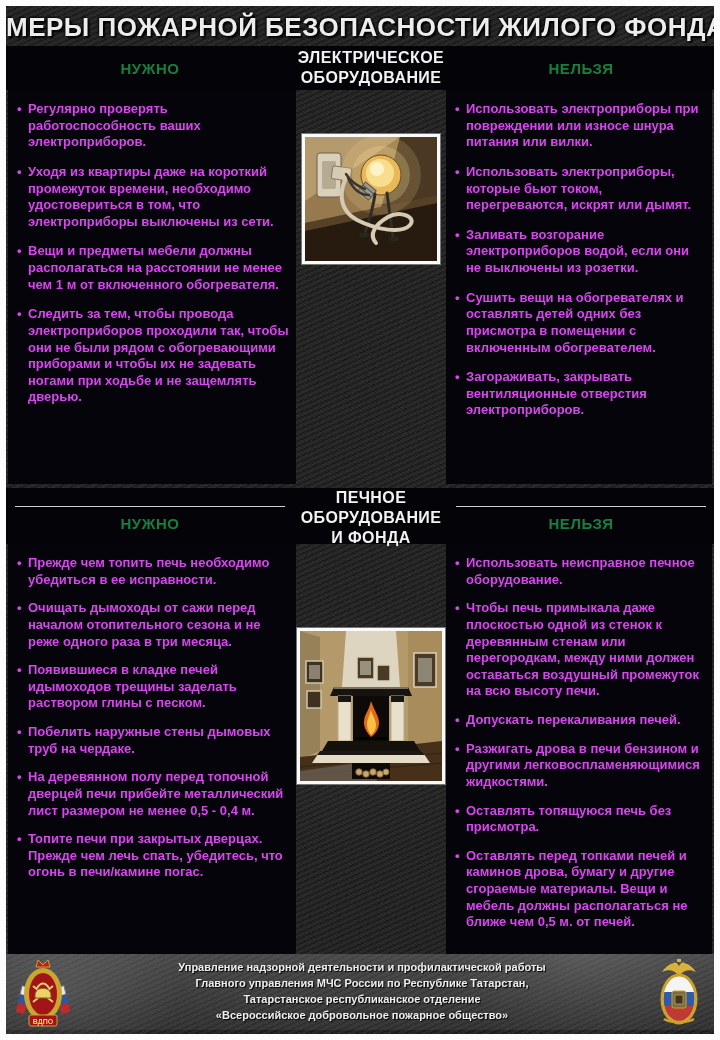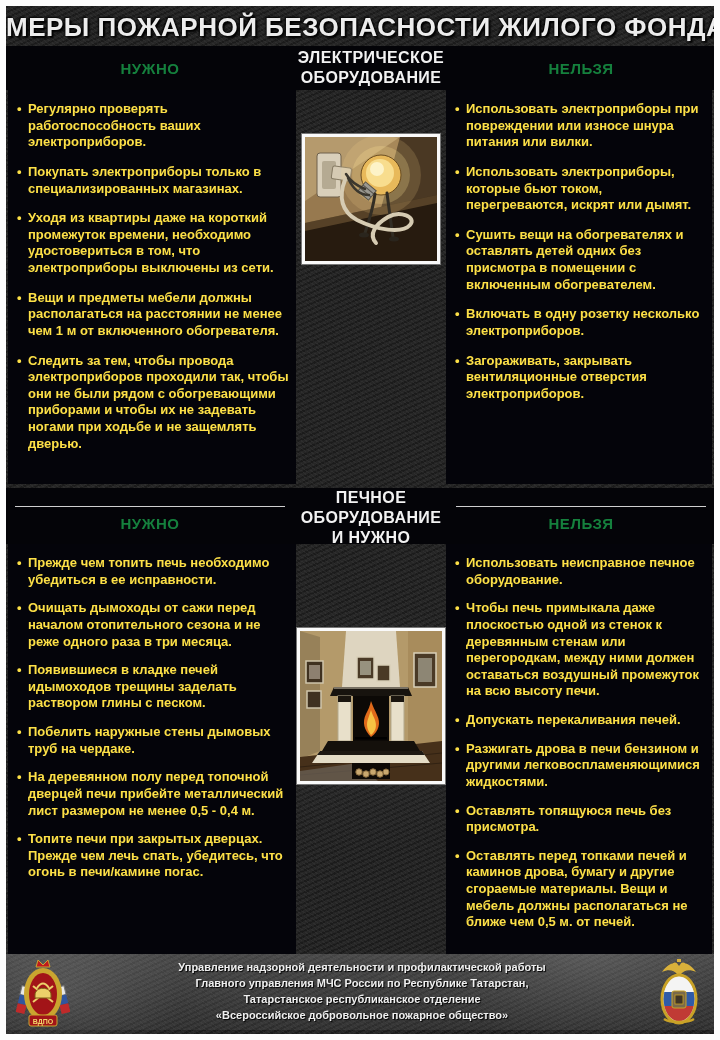--- a/index.html
+++ b/index.html
@@ -40,21 +40,21 @@
   .center-title{
     color:#f2f2f2;font-size:16px;font-weight:bold;text-align:center;
     line-height:1.25;letter-spacing:.4px;white-space:pre-line;
   }
   .band2 .side{display:flex;flex-direction:column;align-items:center;gap:8px;padding-top:2px;}
   .band2 .rule{height:1px;width:94%;background:#cfcfcf;}
   .row{display:grid;grid-template-columns:288px 1fr 266px;padding:0 2px;}
   .row1{height:394px;}
   .row2{height:410px;}
   .panel{background:#04040a;padding:11px 7px 6px 9px;overflow:hidden;}
-  .items{list-style:none;margin:0;padding:0;color:#fde047;font-size:13px;font-weight:600;line-height:1.28;}
+  .items{list-style:none;margin:0;padding:0;color:#d946ef;font-size:13px;font-weight:600;line-height:1.28;}
   .items li{position:relative;padding-left:11px;margin-bottom:13px;}
   .row2 .items li{margin-bottom:12px;}
   .items li::before{content:"•";position:absolute;left:0;top:0;}
   .center-cell{display:flex;justify-content:center;align-items:flex-start;}
   .photo{border:3px solid #fafafa;outline:1px solid #777;line-height:0;background:#000;}
   .photo1{margin-top:44px;}
   .photo2{margin-top:84px;}
   .footer{
     height:76px;display:flex;align-items:center;gap:4px;padding:0 10px;
     background:linear-gradient(180deg, rgba(175,175,175,.28), rgba(120,120,120,.18));
@@ -76,21 +76,20 @@
     <div class="red-label">НУЖНО</div>
     <div class="center-title">ЭЛЕКТРИЧЕСКОЕ
 ОБОРУДОВАНИЕ</div>
     <div class="red-label">НЕЛЬЗЯ</div>
   </div>
 
   <div class="row row1">
     <div class="panel">
       <ul class="items">
           <li>Регулярно проверять работоспособность ваших электроприборов.</li>
-          <li>Покупать электроприборы только в специализированных магазинах.</li>
           <li>Уходя из квартиры даже на короткий промежуток времени, необходимо удостовериться в том, что электроприборы выключены из сети.</li>
           <li>Вещи и предметы мебели должны располагаться на расстоянии не менее чем 1 м от включенного обогревателя.</li>
           <li>Следить за тем, чтобы провода электроприборов проходили так, чтобы они не были рядом с обогревающими приборами и чтобы их не задевать ногами при ходьбе и не защемлять дверью.</li>
         </ul>
     </div>
     <div class="center-cell">
       <div class="photo photo1">
         <svg width="132" height="124" viewBox="0 0 132 124" role="img">
           <rect width="132" height="124" fill="#97794f"></rect>
           <polygon points="0,0 95,0 0,64" fill="#b59a6d"></polygon>
@@ -121,35 +120,35 @@
             <ellipse cx="89" cy="102" rx="5" ry="2.5" fill="#2a251d"></ellipse>
           </g>
           <path d="M40,43 C33,60 37,75 52,83 C72,93 97,97 105,88 C112,80 95,73 83,80 C71,87 63,97 71,106" stroke="#d6cbb2" stroke-width="4" fill="none" stroke-linecap="round"></path>
         </svg>
       </div>
     </div>
     <div class="panel">
       <ul class="items">
           <li>Использовать электроприборы при повреждении или износе шнура питания или вилки.</li>
           <li>Использовать электроприборы, которые бьют током, перегреваются, искрят или дымят.</li>
+          <li>Заливать возгорание электроприборов водой, если они не выключены из розетки.</li>
           <li>Сушить вещи на обогревателях и оставлять детей одних без присмотра в помещении с включенным обогревателем.</li>
-          <li>Включать в одну розетку несколько электроприборов.</li>
           <li>Загораживать, закрывать вентиляционные отверстия электроприборов.</li>
         </ul>
     </div>
   </div>
 
   <div class="band band2">
     <div class="side">
       <div class="rule"></div>
       <div class="red-label">НУЖНО</div>
     </div>
     <div class="center-title">ПЕЧНОЕ
 ОБОРУДОВАНИЕ
-И НУЖНО</div>
+И ФОНДА</div>
     <div class="side">
       <div class="rule"></div>
       <div class="red-label">НЕЛЬЗЯ</div>
     </div>
   </div>
 
   <div class="row row2">
     <div class="panel">
       <ul class="items">
           <li>Прежде чем топить печь необходимо убедиться в ее исправности.</li>

